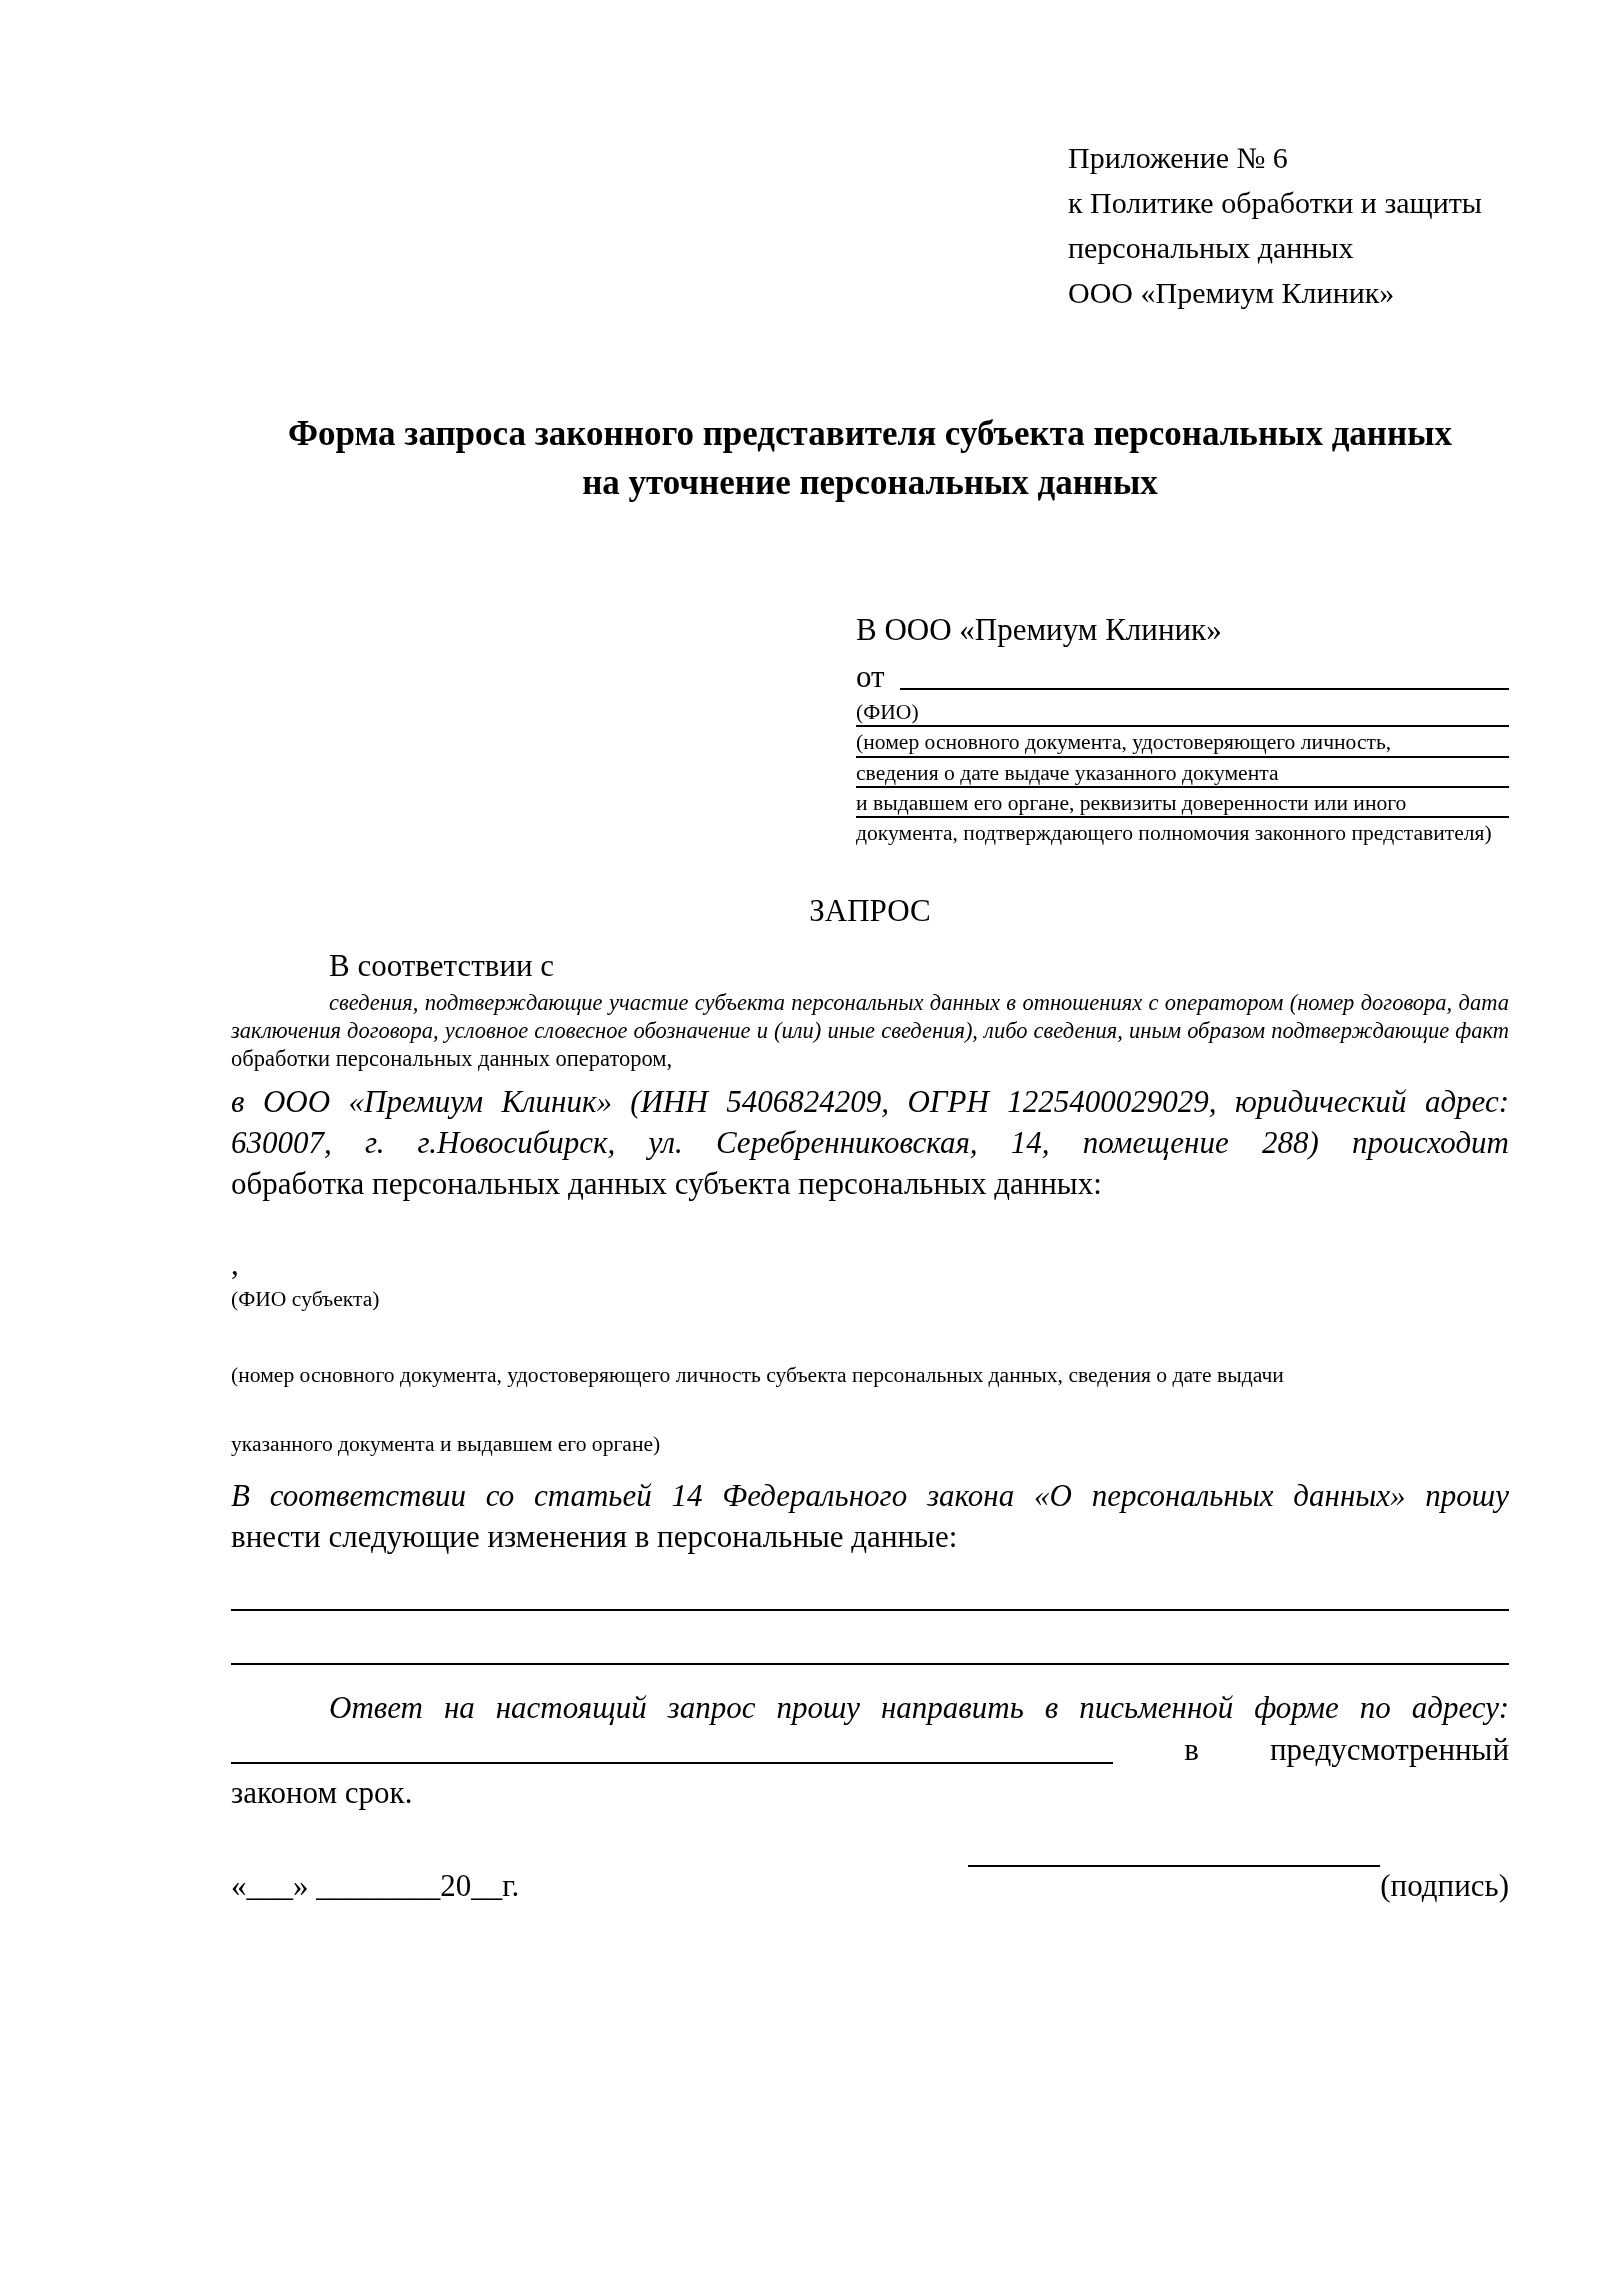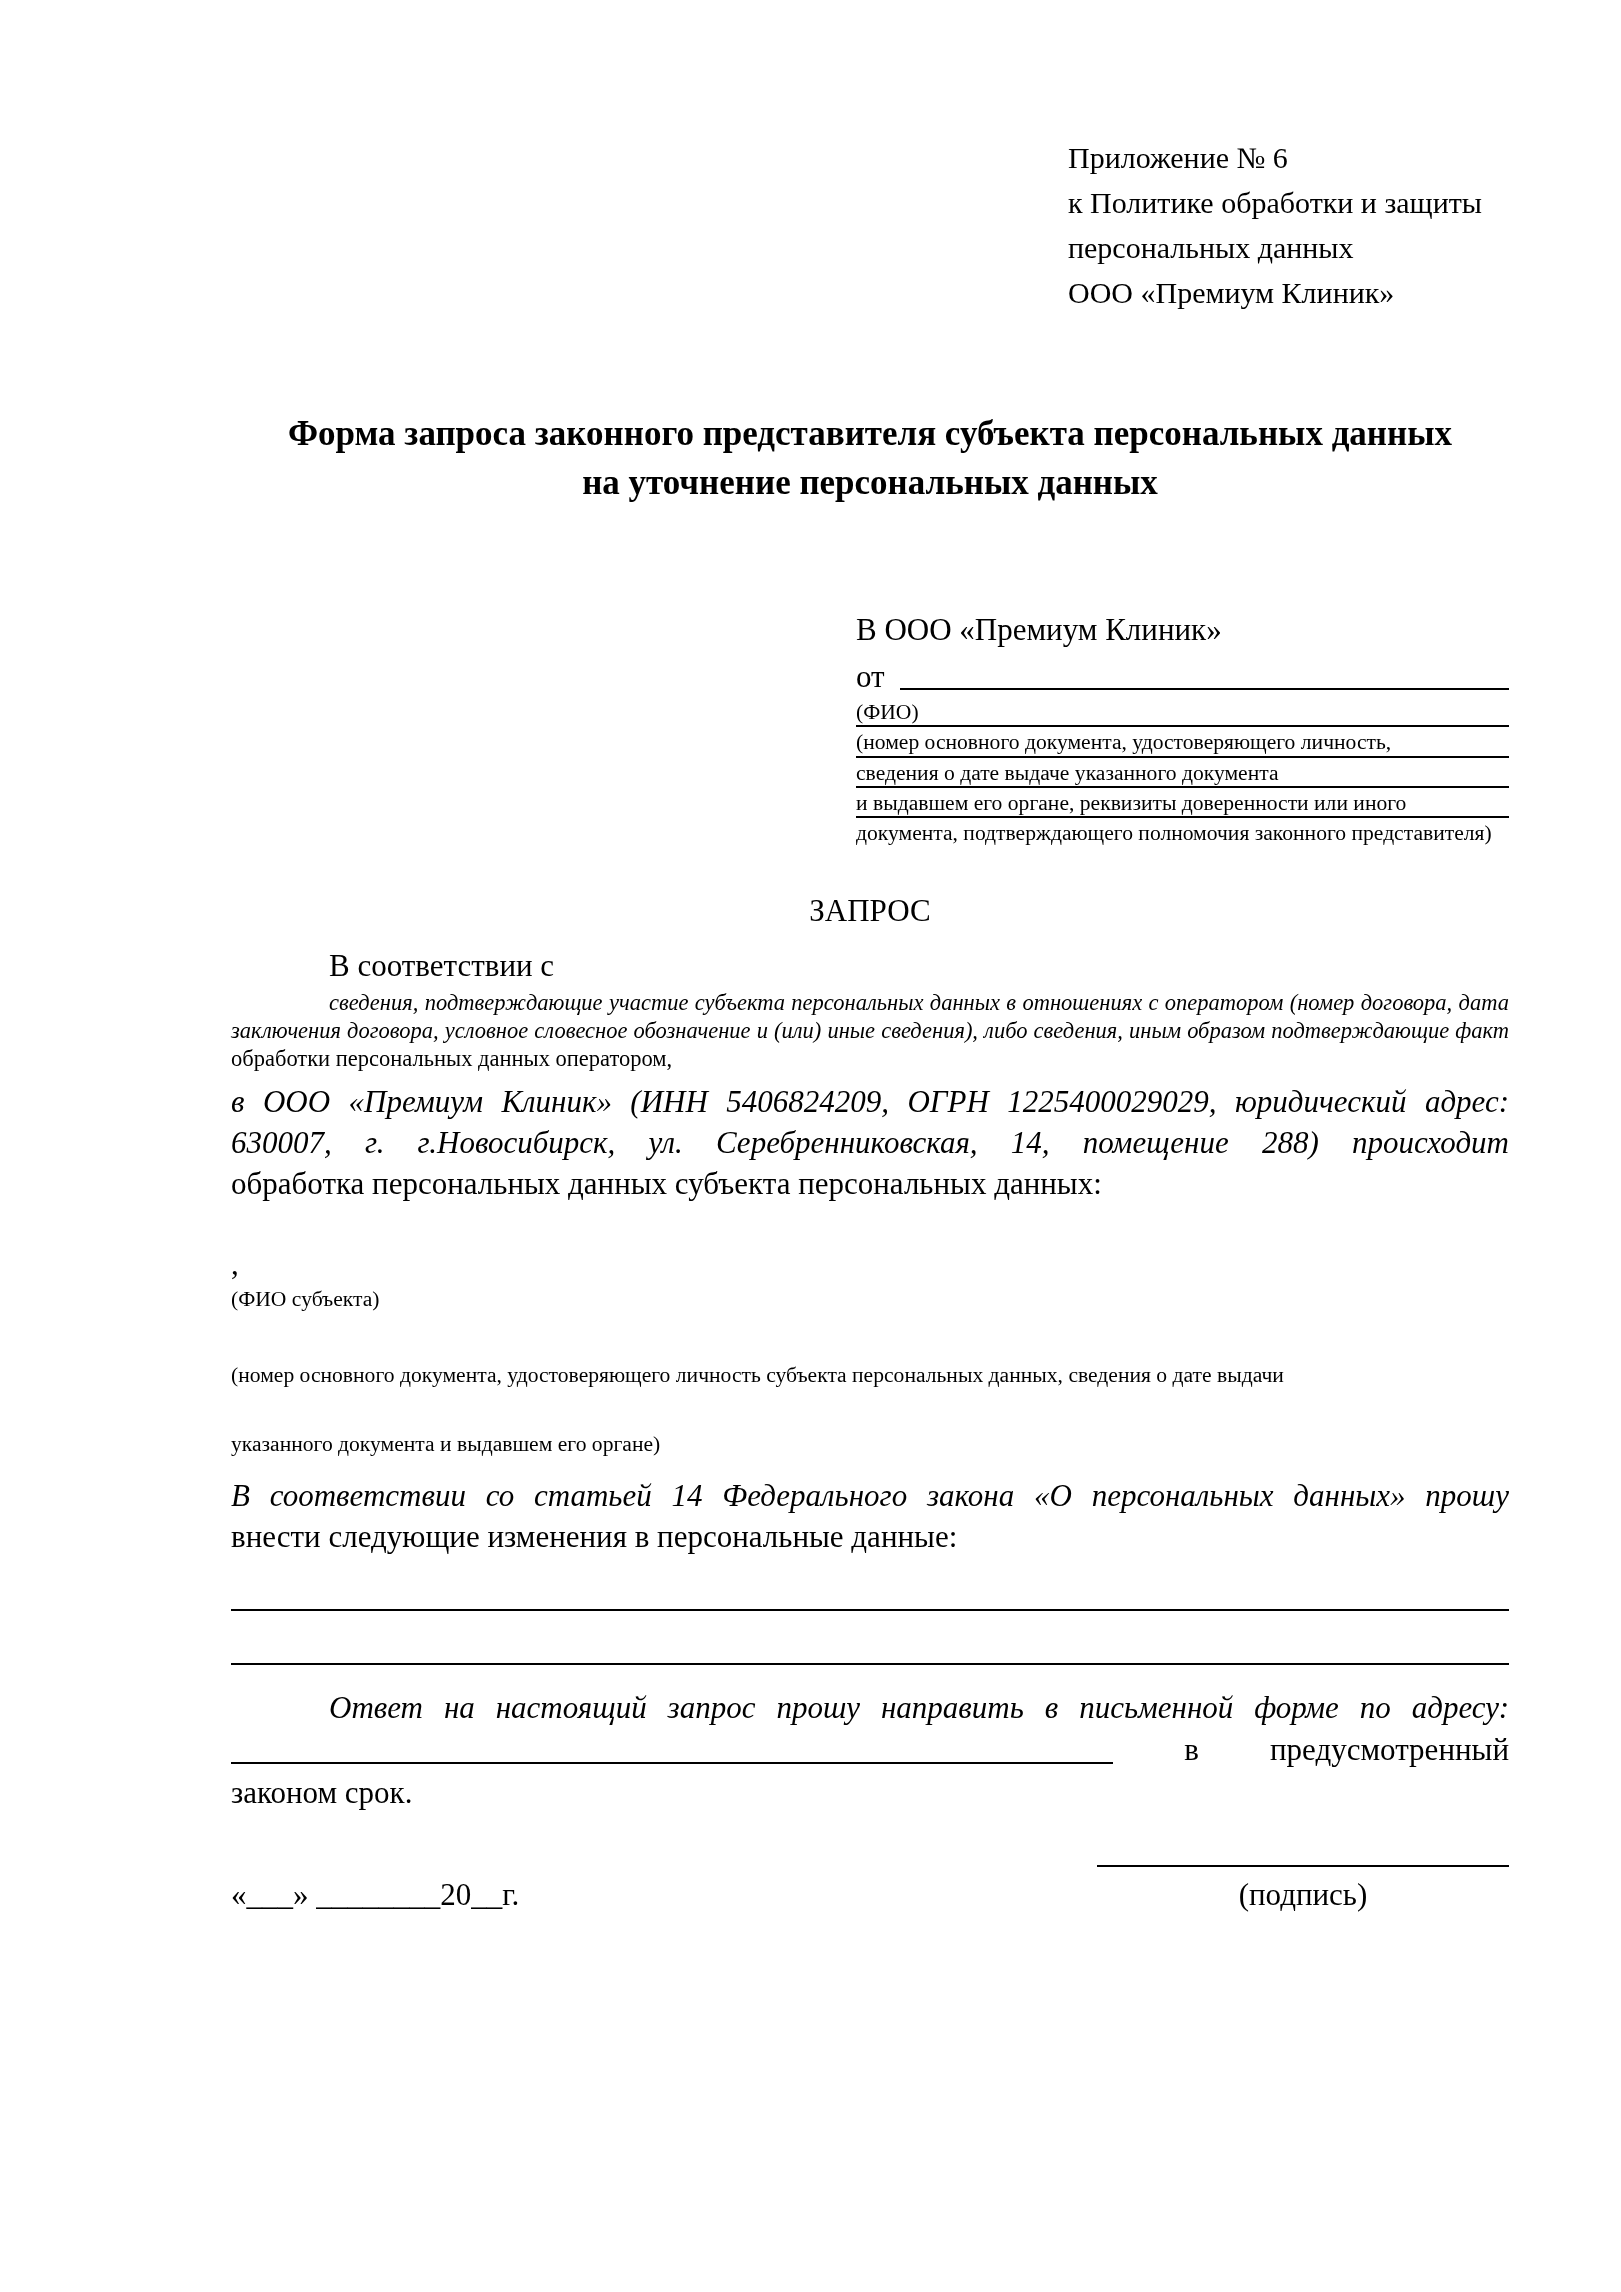--- a/index.html
+++ b/index.html
@@ -119,21 +119,21 @@
   .answer-line3 { font-size: 31px; line-height: 43px; }
 
   .footer-row {
     display: flex;
     justify-content: space-between;
     align-items: flex-end;
     margin-top: 51px;
     font-size: 31px;
     line-height: 41px;
   }
-  .sig-group { display: flex; align-items: center; flex-direction: column; }
+  .sig-group { display: flex; align-items: flex-start; }
   .sig-group .uline { width: 412px; margin-bottom: 6.9px; }
 </style>
 </head>
 <body>
 
 <div class="page">
   <div class="content">
 
     <div class="appendix">
       <div>Приложение № 6</div>

